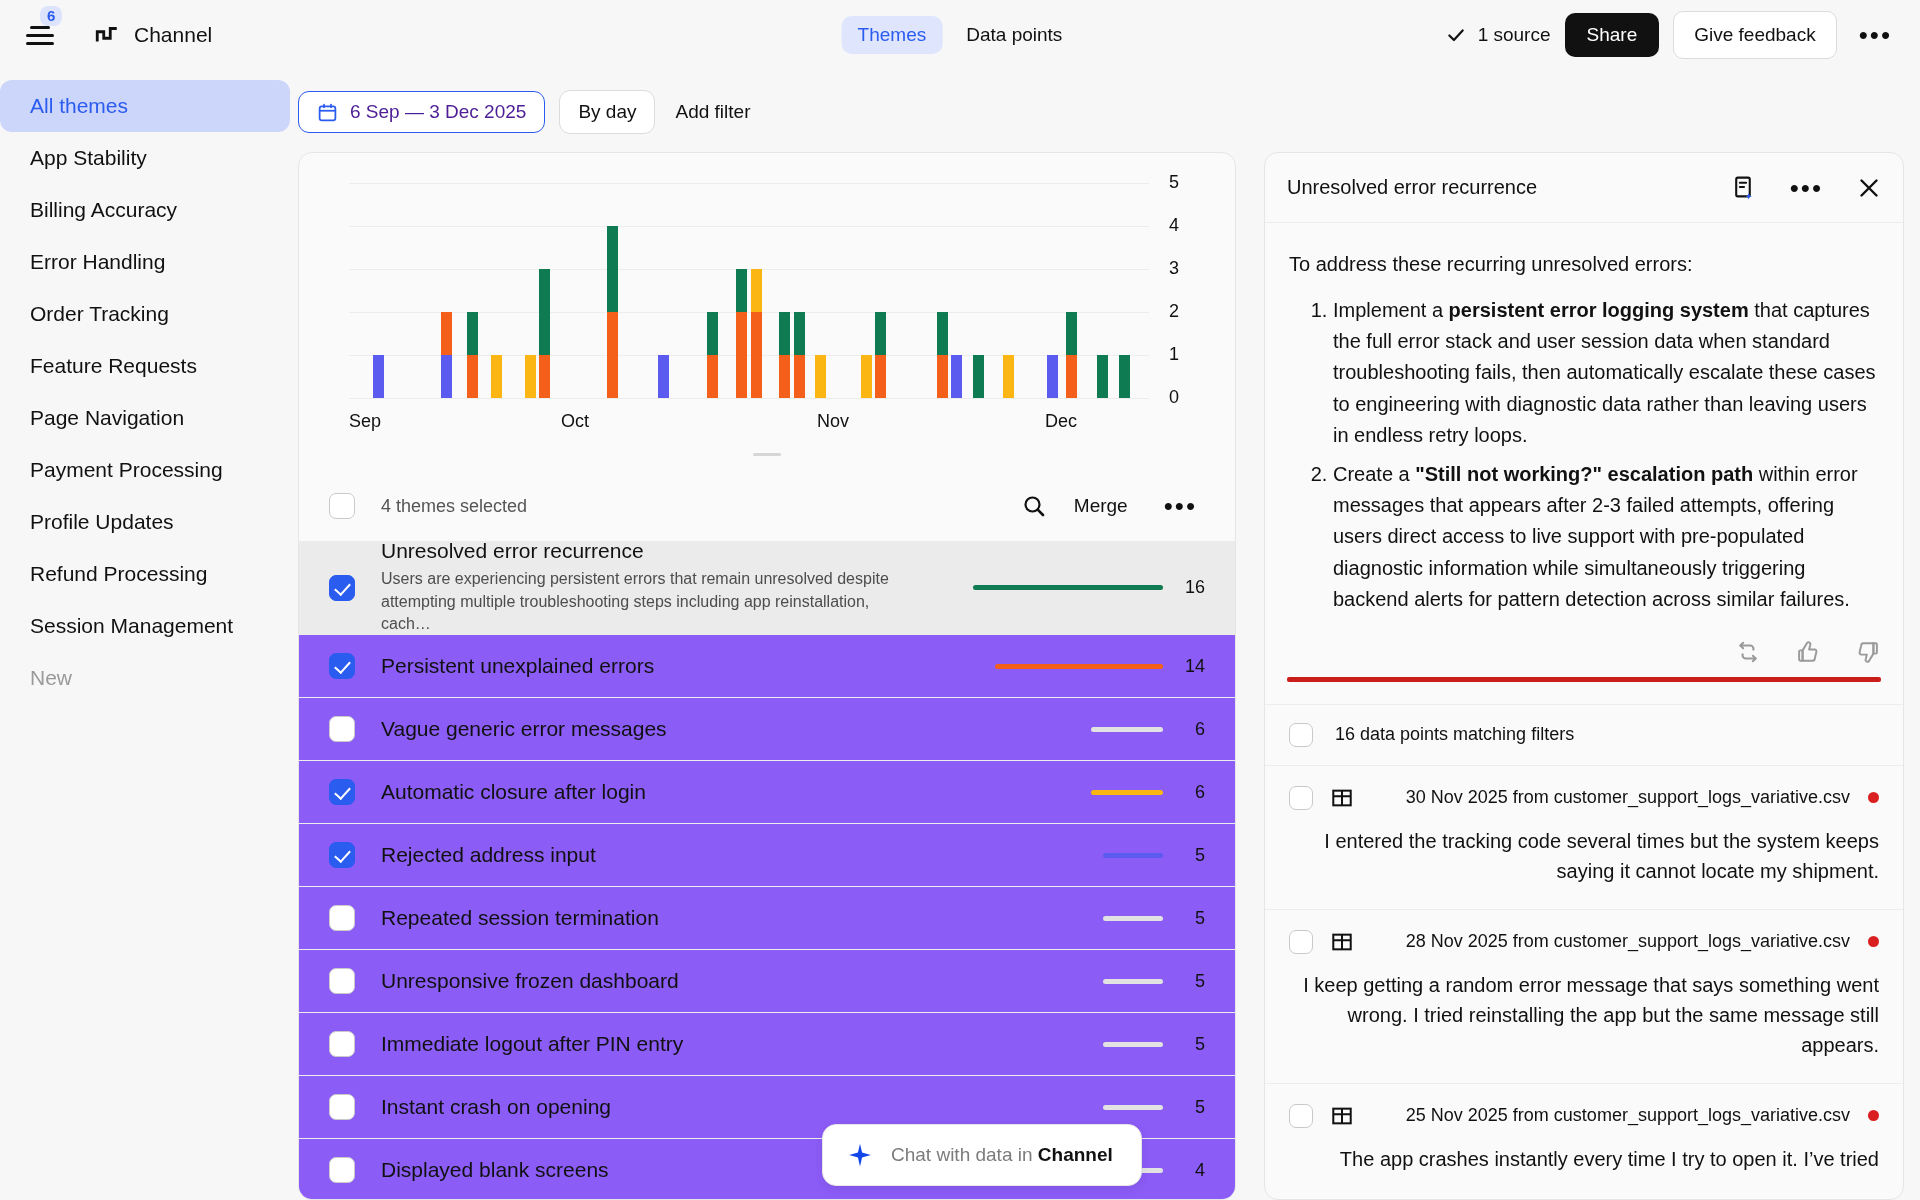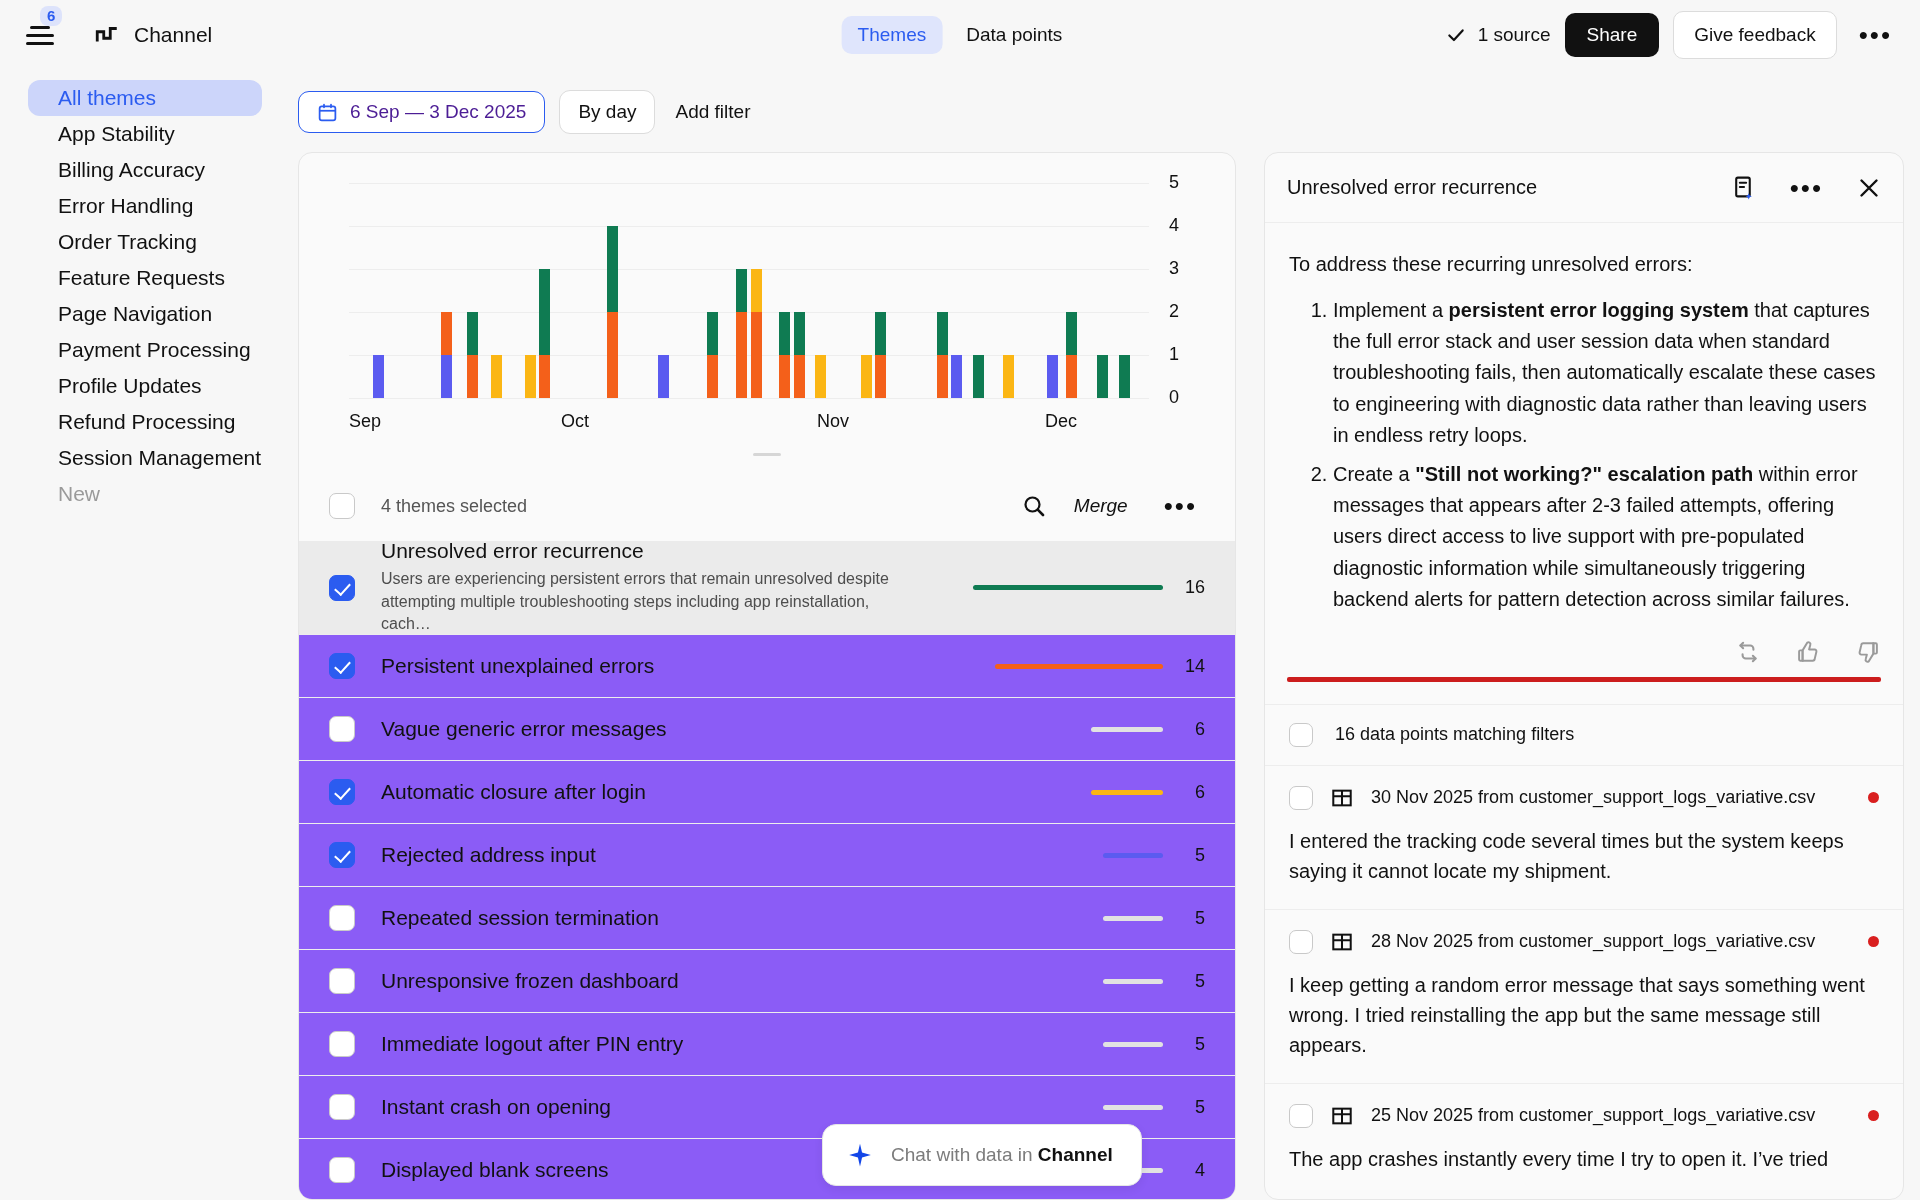--- a/index.html
+++ b/index.html
@@ -49,22 +49,22 @@
   }
   .btn-feedback {
     background:#fff; color:#111; border:1px solid #dcdcdc; border-radius:10px;
     font-size:19px; padding:12px 20px; font-family:inherit; cursor:pointer;
   }
   .dots-btn { font-size:26px; letter-spacing:2px; padding:0 8px; cursor:pointer; color:#111; line-height:20px;}
 
   
   .sidebar { position:absolute; top:80px; left:0; width:290px; }
   .side-item {
-    height:36px; display:flex; align-items:center;
-    padding-left:30px; margin:0 28px; border-radius:12px;
+    height:52px; display:flex; align-items:center;
+    padding-left:30px; margin:0 0; border-radius:12px;
     font-size:21px; color:#111; cursor:pointer;
   }
   .side-item.active { background:#ccd5fa; color:#2b5cf0; font-weight:500; }
   .side-item.muted { color:#9a9a9a; }
 
   
   .main-card {
     position:absolute; top:152px; left:298px; width:938px; height:1048px;
     background:#fafafa; border:1px solid #e6e6e6; border-radius:14px;
     overflow:hidden;
@@ -93,21 +93,21 @@
     width:26px; height:26px; border:1.5px solid #c9c9c9; border-radius:7px;
     background:#fff; flex:none; cursor:pointer; position:relative;
   }
   .cbox.checked { background:#2b5cf0; border-color:#2b5cf0; }
   .cbox.checked::after {
     content:""; position:absolute; left:8px; top:4px; width:7px; height:13px;
     border:solid #fff; border-width:0 2.6px 2.6px 0; transform:rotate(42deg);
   }
   .sel-text { font-size:18px; color:#555; margin-left:26px; }
   .toolbar-right { margin-left:auto; display:flex; align-items:center; gap:28px; }
-  .merge-btn { font-size:19px; cursor:pointer; color:#111;font-style:italic;}
+  .merge-btn { font-size:19px; cursor:pointer; color:#111;}
 
   
   .theme-list { position:absolute; top:388px; left:0; width:100%; bottom:0; overflow:hidden;}
   .theme-row {
     display:flex; align-items:center; padding:0 30px;
     border-bottom:1px solid #ededed; cursor:pointer; position:relative;
     background:#8b5cf6;
   }
   .theme-row.selected { background:#ebebeb; }
   .theme-row.tall { height:94px; }
@@ -142,21 +142,21 @@
   .rp-icons { display:flex; align-items:center; gap:26px; }
   .rp-body { padding:26px 24px 0 24px; }
   .rp-lead { font-size:20px; line-height:1.5; color:#111; margin-bottom:16px;}
   .rp-list { padding-left:44px; }
   .rp-list li { font-size:20px; line-height:1.56; color:#111; margin-bottom:8px; }
   .rp-actions { display:flex; justify-content:flex-end; gap:34px; padding:16px 22px 0 0; }
   .redline { height:5px; background:#cc1d1d; margin:12px 22px 0 22px; border-radius:2px;}
   .rp-divider { border-top:1px solid #ededed; margin-top:22px; }
   .dp-summary { display:flex; align-items:center; gap:22px; padding:18px 24px; }
   .dp-summary-text { font-size:18px; color:#111; }
-  .dp-card { border-top:1px solid #ededed; padding:20px 24px 22px 24px; }
+  .dp-card { border-top:1px solid #ededed; padding:20px 24px 22px 24px;text-align:right; }
   .dp-head { display:flex; align-items:center; gap:18px; }
   .dp-meta { font-size:18px; color:#111; flex:1; }
   .dp-dot { width:11px; height:11px; border-radius:50%; background:#d91f1f; flex:none;}
   .dp-text { font-size:20px; line-height:1.52; color:#111; margin-top:16px; }
   .cbox.sm { width:24px; height:24px; }
   .cbox.sm::after { left:7px; top:3px; }
   .grid-ico { width:22px; height:22px; flex:none; }
 </style>
 </head>
 <body>

